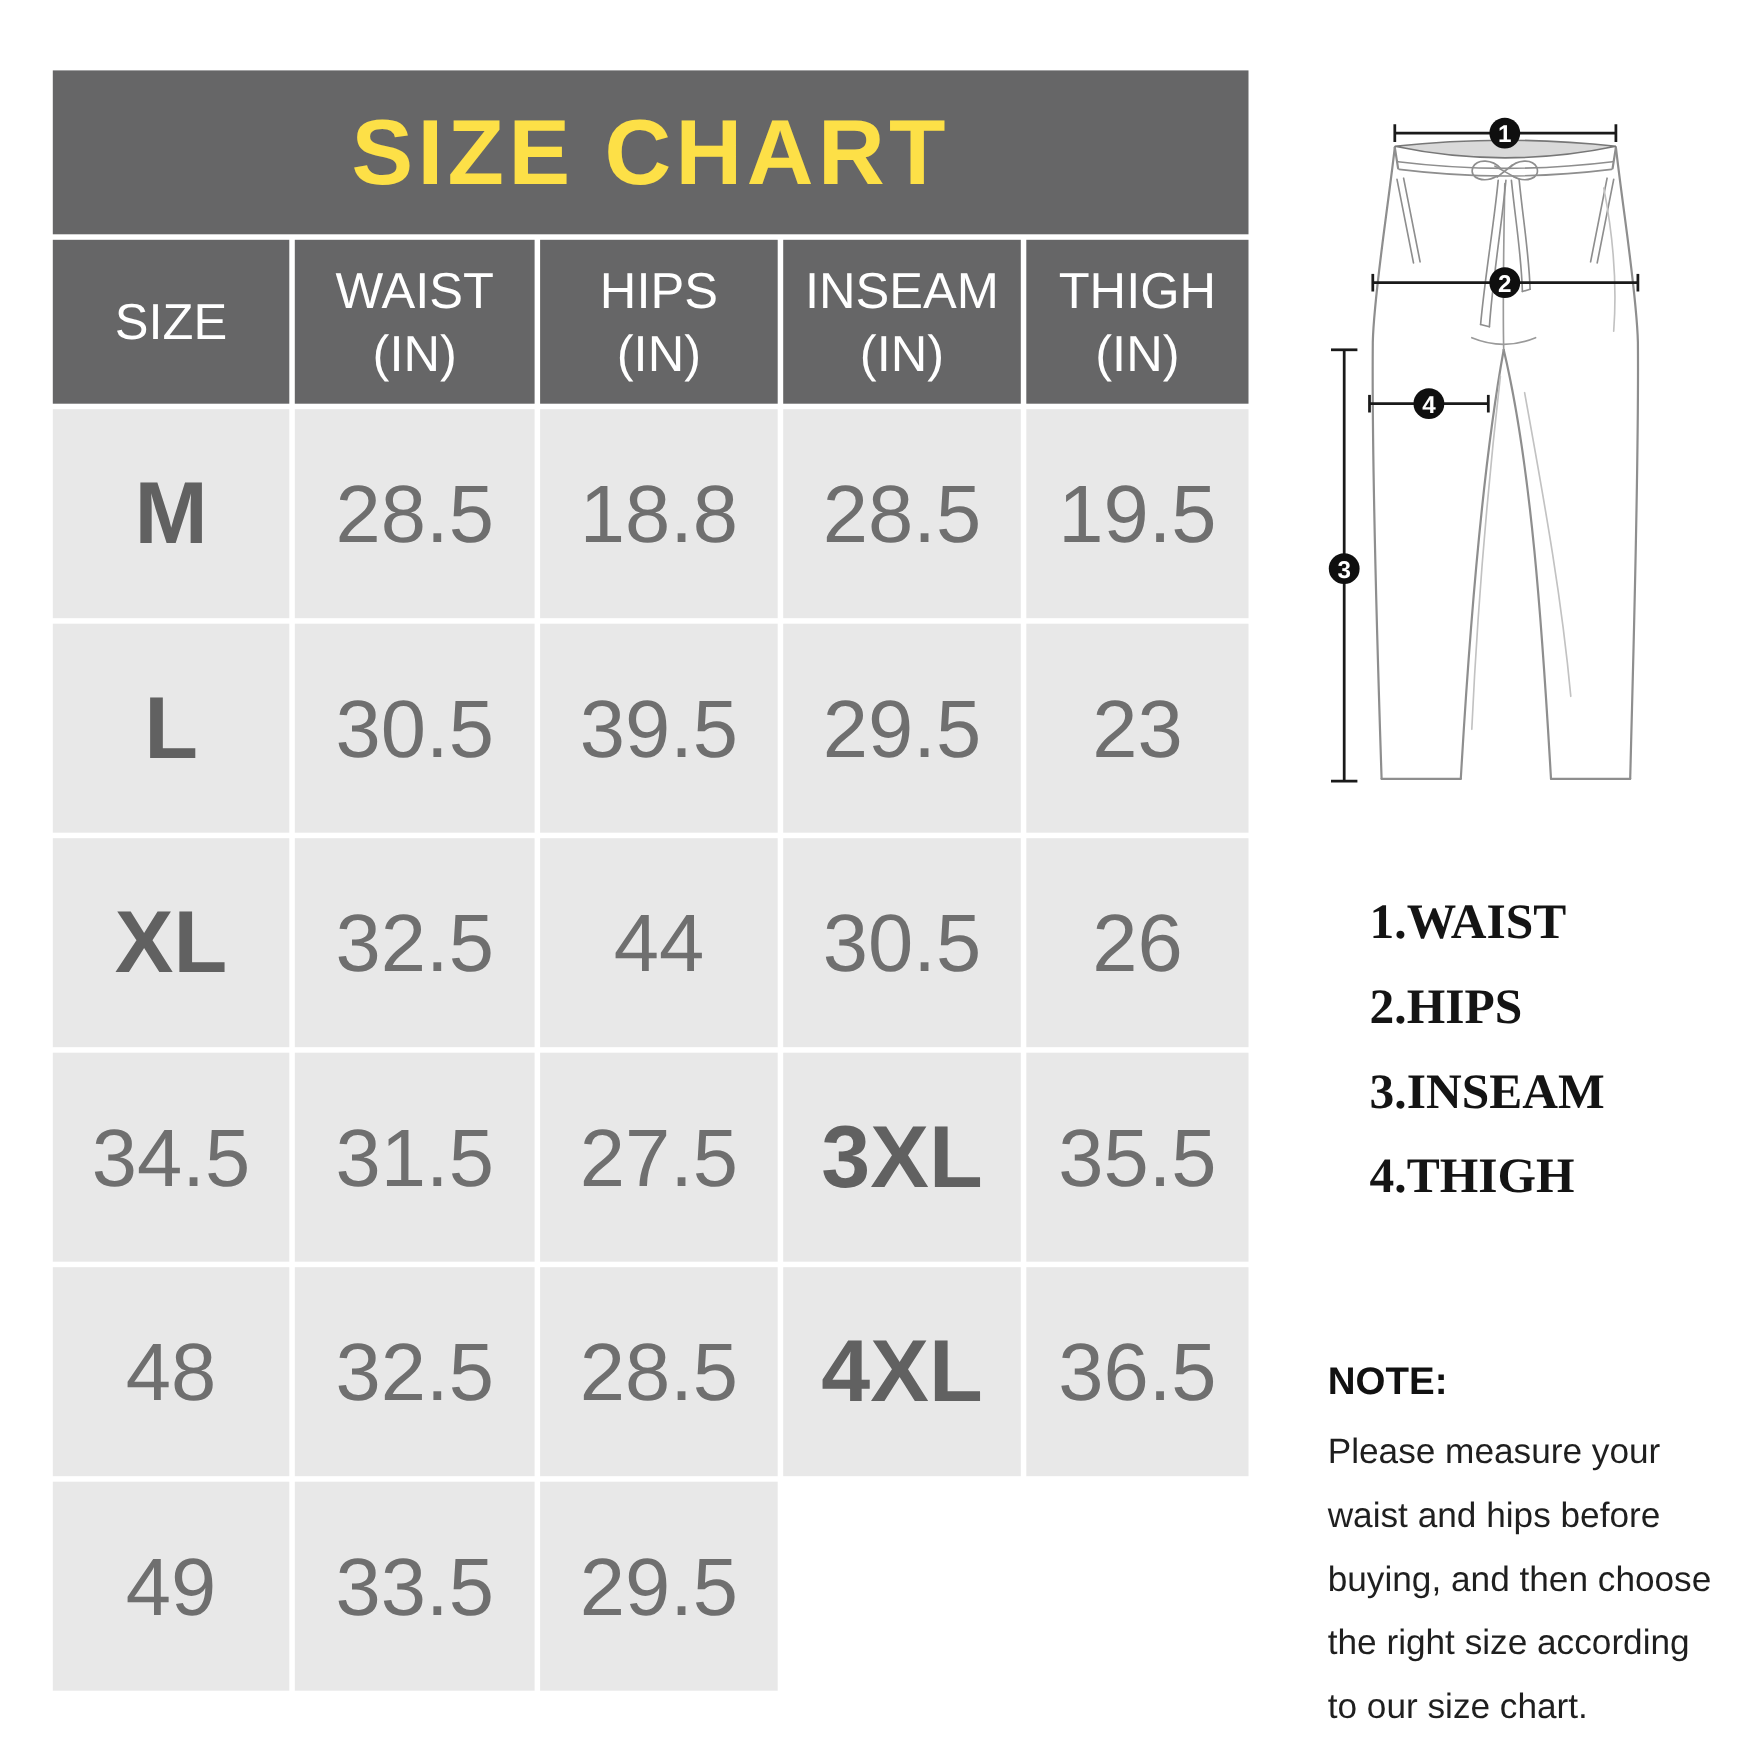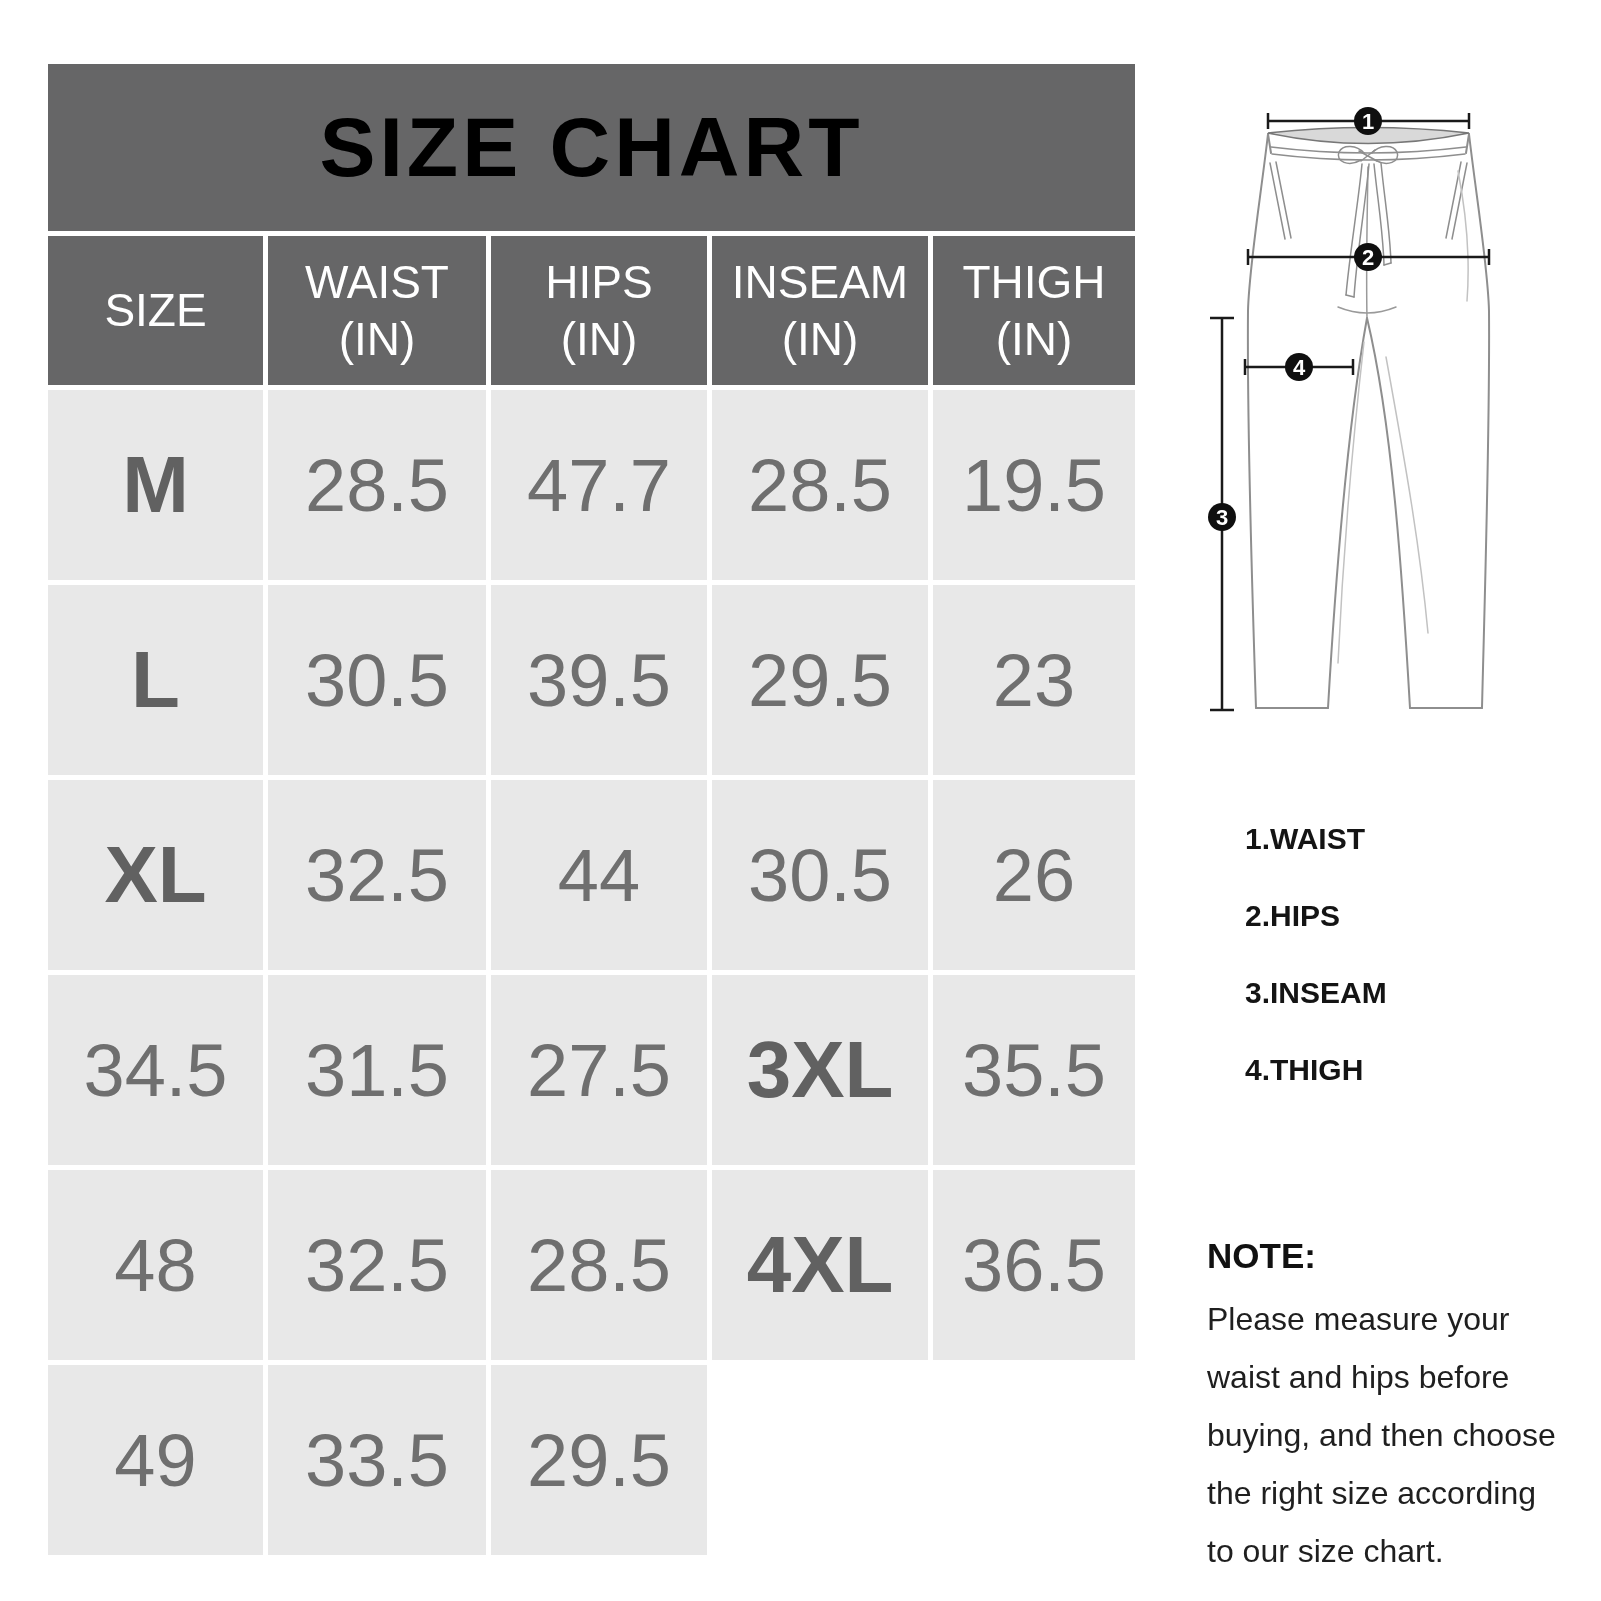--- a/index.html
+++ b/index.html
@@ -12,44 +12,45 @@
   }
 
   
   .size-table {
     position:absolute; left:48px; top:64px; width:1087px;
     display:grid;
     grid-template-columns:215px 218px 216px 216px 202px;
     column-gap:5px; row-gap:5px;
   }
   .title-bar {
-    grid-column:1 / -1; height:167px; background:#666667;
+    grid-column:1 / -1; height:149px; background:#666667;
     display:flex; align-items:center; justify-content:center;
-    color:#000000; font-size:84px; font-weight:bold; letter-spacing:4px;
+    color:#fde047; font-size:84px; font-weight:bold; letter-spacing:4px;
   }
   .hcell {
     height:149px; background:#666667; color:#ffffff;
     display:flex; flex-direction:column; align-items:center; justify-content:center;
     font-size:46px; line-height:1.22; text-align:center;
   }
   .cell {
     height:190px; background:#e8e8e8;
     display:flex; align-items:center; justify-content:center;
   }
   .cell.size { font-size:80px; font-weight:bold; color:#616161; }
   .cell.val  { font-size:74px; color:#6f6f6f; }
 
   
   .pants-svg { position:absolute; left:1140px; top:55px; }
 
   
   .legend {
     position:absolute; left:1245px; top:800px;
-    font-size:30px; font-weight:bold; color:#141414; line-height:77px;
+    font-size:45px; font-weight:bold; color:#141414; line-height:77px;
     white-space:nowrap;
+    font-family:Liberation Serif, serif;
   }
 
   
   .note { position:absolute; left:1207px; top:1236px; }
   .note-title { font-size:35px; font-weight:bold; color:#111111; }
   .note-body  { margin-top:14px; font-size:32px; line-height:58px; color:#1f1f1f; white-space:nowrap; }
 </style>
 </head>
 <body>
 
@@ -72,21 +73,21 @@
     <span>INSEAM</span>
       <span>(IN)</span>
   </div>
   <div class="hcell">
     <span>THIGH</span>
       <span>(IN)</span>
   </div>
 
   <div class="cell size">M</div>
   <div class="cell val">28.5</div>
-  <div class="cell val">47.7</div>
+  <div class="cell val">18.8</div>
   <div class="cell val">28.5</div>
   <div class="cell val">19.5</div>
 
   <div class="cell size">L</div>
   <div class="cell val">30.5</div>
   <div class="cell val">39.5</div>
   <div class="cell val">29.5</div>
   <div class="cell val">23</div>
 
   <div class="cell size">XL</div>

